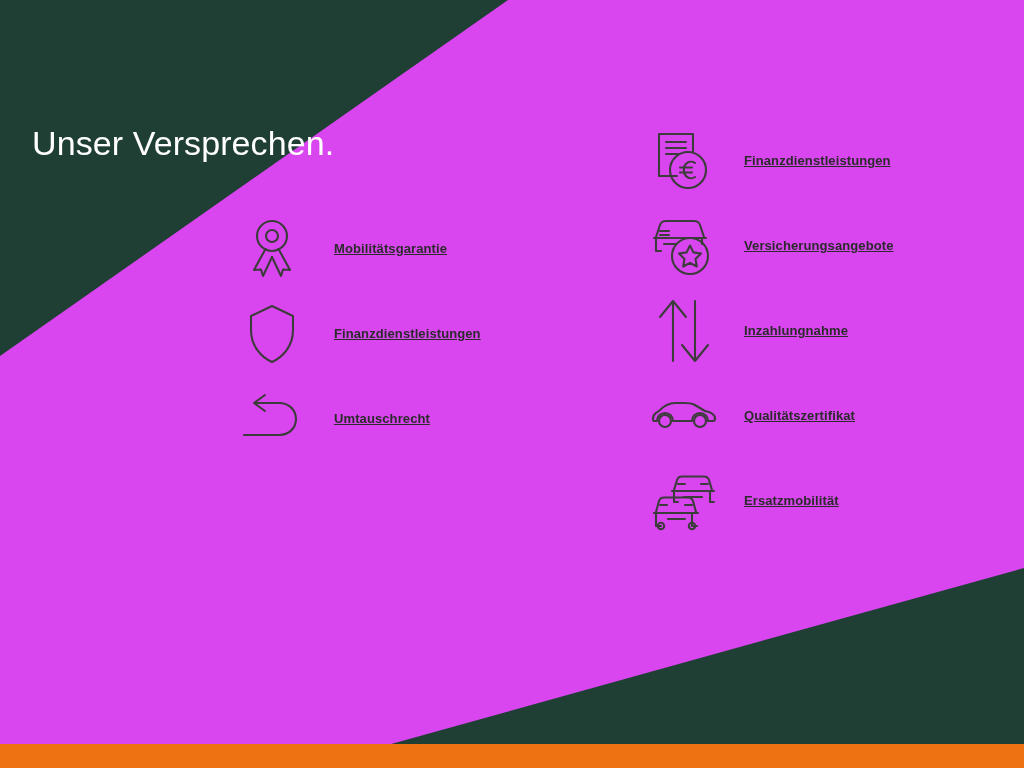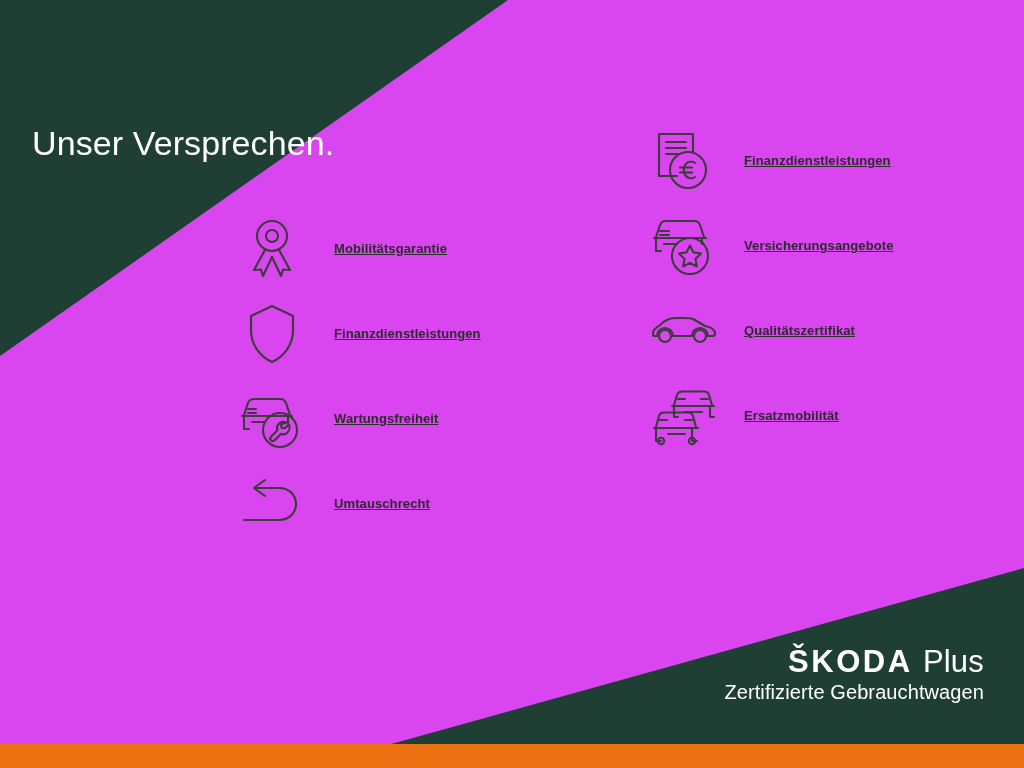--- a/index.html
+++ b/index.html
@@ -164,35 +164,20 @@
 
     <div class="feature-row">
       <span class="feature-icon">
         <svg width="48" height="62" viewBox="0 0 48 62" aria-hidden="true">
           <path d="M24 3 L45 13 V27 C45 43 35 54 24 59 C13 54 3 43 3 27 V13 Z" stroke="#3C3C3B"></path>
         </svg>
       </span>
       <span class="feature-label" style="color: rgb(43, 43, 43);">Finanzdienstleistungen</span>
     </div>
 
-    <div class="feature-row">
-      <span class="feature-icon">
-        <svg width="64" height="60" viewBox="0 0 64 60" aria-hidden="true">
-          <path d="M4 26 L8 14 C9 11 11 10 14 10 H40 C43 10 45 11 46 14 L50 26" stroke="#3C3C3B"></path>
-          <path d="M2 27 H52" stroke="#3C3C3B"></path>
-          <path d="M4 28 V40 H9" stroke="#3C3C3B"></path>
-          <path d="M48 28 V34" stroke="#3C3C3B"></path>
-          <path d="M8 20 H16 M8 24 H16" stroke="#3C3C3B"></path>
-          <path d="M12 33 H24" stroke="#3C3C3B"></path>
-          <circle cx="40" cy="41" r="17" stroke="#3C3C3B"></circle>
-          <path d="M47 33.5 C44 32 40.5 32.8 38.6 35 C37 36.8 36.6 39.2 37.4 41.3 L31 47.7 C30 48.7 30 50.3 31 51.3 C32 52.3 33.6 52.3 34.6 51.3 L41 44.9 C43.1 45.7 45.5 45.3 47.3 43.7 C49.5 41.8 50.3 38.3 48.8 35.3 L45 39.1 L41.5 38.7 L41.1 35.2 Z" stroke="#3C3C3B"></path>
-        </svg>
-      </span>
-      <span class="feature-label" style="color: rgb(43, 43, 43);">Wartungsfreiheit</span>
-    </div>
 
     <div class="feature-row">
       <span class="feature-icon">
         <svg width="62" height="44" viewBox="0 0 62 44" aria-hidden="true">
           <path d="M3 38 H38 C48 38 55 31 55 22 C55 13 48 6 38 6 H14" stroke="#3C3C3B"></path>
           <path d="M24 -2 L13 6 L24 14" transform="translate(0,0)" stroke="#3C3C3B"></path>
         </svg>
       </span>
       <span class="feature-label" style="color: rgb(43, 43, 43);">Umtauschrecht</span>
     </div>
@@ -223,20 +208,31 @@
           <path d="M50 24 V29" stroke="#3C3C3B"></path>
           <path d="M8 16 H17 M8 20 H17" stroke="#3C3C3B"></path>
           <path d="M12 29 H24" stroke="#3C3C3B"></path>
           <circle cx="38" cy="41" r="18" stroke="#3C3C3B"></circle>
           <path d="M38 30.5 L41.4 37.4 L49 38.5 L43.5 43.9 L44.8 51.5 L38 47.9 L31.2 51.5 L32.5 43.9 L27 38.5 L34.6 37.4 Z" stroke="#3C3C3B"></path>
         </svg>
       </span>
       <span class="feature-label" style="color: rgb(43, 43, 43); text-align: right;">Versicherungsangebote</span>
     </div>
 
+    <div class="feature-row">
+      <span class="feature-icon">
+        <svg width="58" height="66" viewBox="0 0 58 66" aria-hidden="true">
+          <path d="M18 63 V4" stroke="#3C3C3B"></path>
+          <path d="M5 19 L18 3 L31 19" stroke="#3C3C3B"></path>
+          <path d="M40 3 V62" stroke="#3C3C3B"></path>
+          <path d="M27 47 L40 63 L53 47" stroke="#3C3C3B"></path>
+        </svg>
+      </span>
+      <span class="feature-label" style="color: rgb(43, 43, 43);">Inzahlungnahme</span>
+    </div>
 
     <div class="feature-row">
       <span class="feature-icon">
         <svg width="66" height="30" viewBox="0 0 66 30" aria-hidden="true">
           <path d="M3 20 H6 C6 15.5 9.5 12 14 12 C18.5 12 22 15.5 22 20 H41 C41 15.5 44.5 12 49 12 C53.5 12 57 15.5 57 20 H62 C63.5 20 64 19 64 17.5 C64 13 59 11 54 10 L43 3.5 C40 2 37 2 33 2 H24 C18 2 13 5 9 9 L5 12 C3 13.5 2 15 2 17.5 C2 19 2 20 3 20 Z" stroke="#3C3C3B"></path>
           <circle cx="14" cy="20" r="6" stroke="#3C3C3B"></circle>
           <circle cx="49" cy="20" r="6" stroke="#3C3C3B"></circle>
         </svg>
       </span>
       <span class="feature-label" style="color: rgb(43, 43, 43);">Qualitätszertifikat</span>
@@ -263,20 +259,14 @@
             <circle cx="9" cy="58" r="3.2" stroke="#3C3C3B"></circle>
             <circle cx="40" cy="58" r="3.2" stroke="#3C3C3B"></circle>
           </g>
         </svg>
       </span>
       <span class="feature-label" style="color: rgb(43, 43, 43); text-align: right;">Ersatzmobilität</span>
     </div>
 
   </div>
 
-  <div id="brand">
-    <div id="brand-top">
-      <span id="brand-wordmark">ŠKODA </span><span id="brand-plus">Plus</span>
-    </div>
-    <div id="brand-sub">Zertifizierte Gebrauchtwagen</div>
-  </div>
 
 </div>
 
 </body></html>

